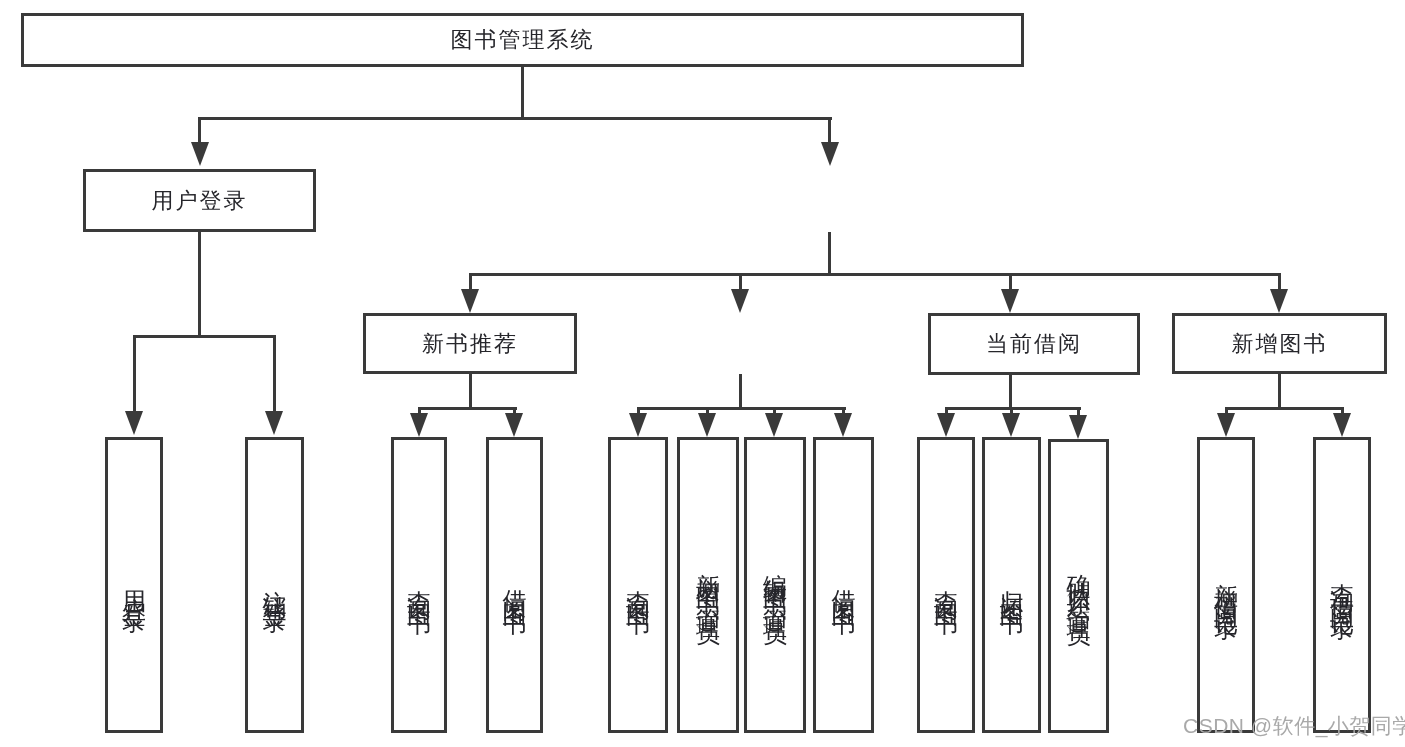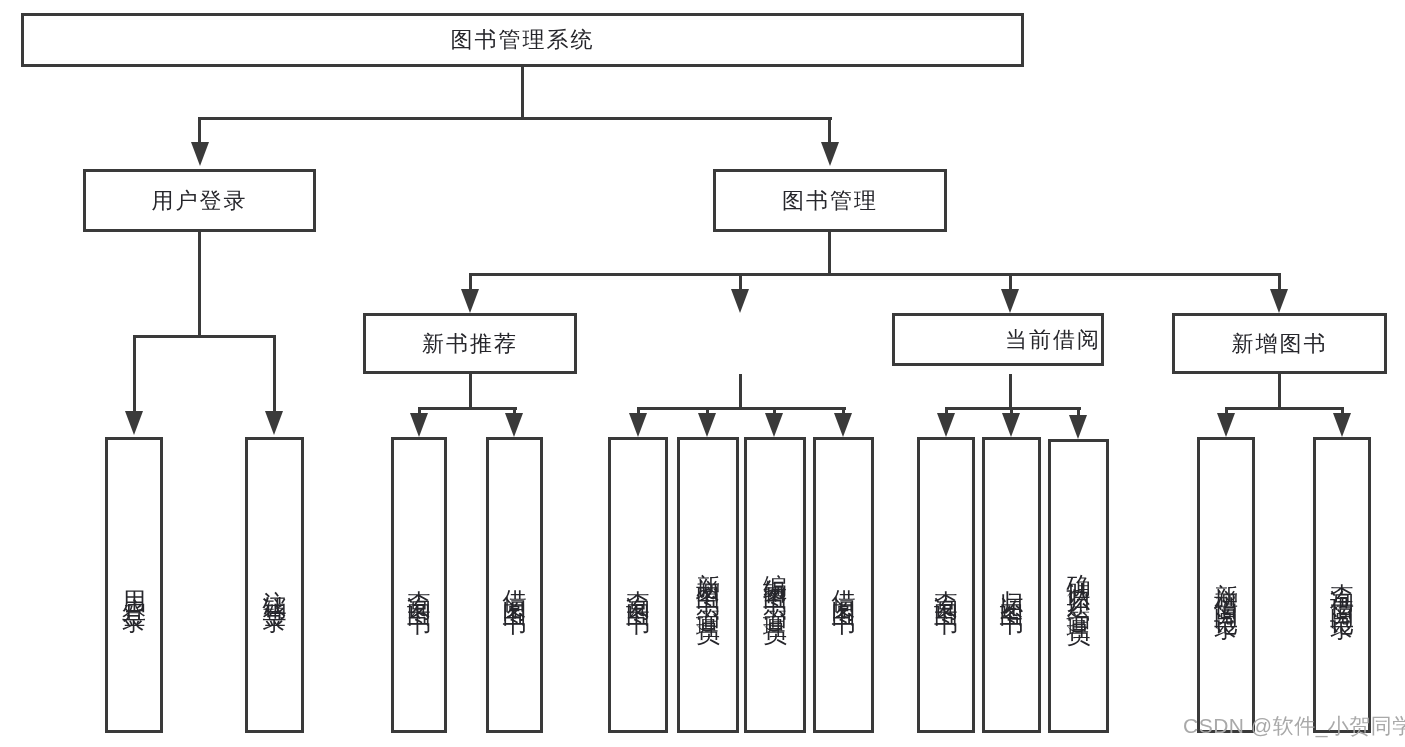--- a/index.html
+++ b/index.html
@@ -38,28 +38,25 @@
 
 <div class="canvas">
 
   <div class="box" style="left:21px;top:13px;width:1003px;height:54px;">
     <span>图书管理系统</span>
   </div>
 
   <div class="box" style="left:83px;top:169px;width:233px;height:63px;">
     <span>用户登录</span>
   </div>
-  <div class="box" style="left:713px;top:169px;width:234px;height:63px;">
-    <span>图书管理</span>
-  </div>
 
   <div class="box" style="left:363px;top:313px;width:214px;height:61px;align-items:center;">
     <span>新书推荐</span>
   </div>
-  <div class="box" style="left:892px;top:313px;width:212px;height:53px;justify-content:flex-end;">
+  <div class="box" style="left:928px;top:313px;width:212px;height:62px;">
     <span>当前借阅</span>
   </div>
   <div class="box" style="left:1172px;top:313px;width:215px;height:61px;">
     <span>新增图书</span>
   </div>
 
   <div class="vbox" style="left:105px;top:437px;width:58px;height:296px;">
     <span>用户登录</span>
   </div>
   <div class="vbox" style="left:245px;top:437px;width:59px;height:296px;">

